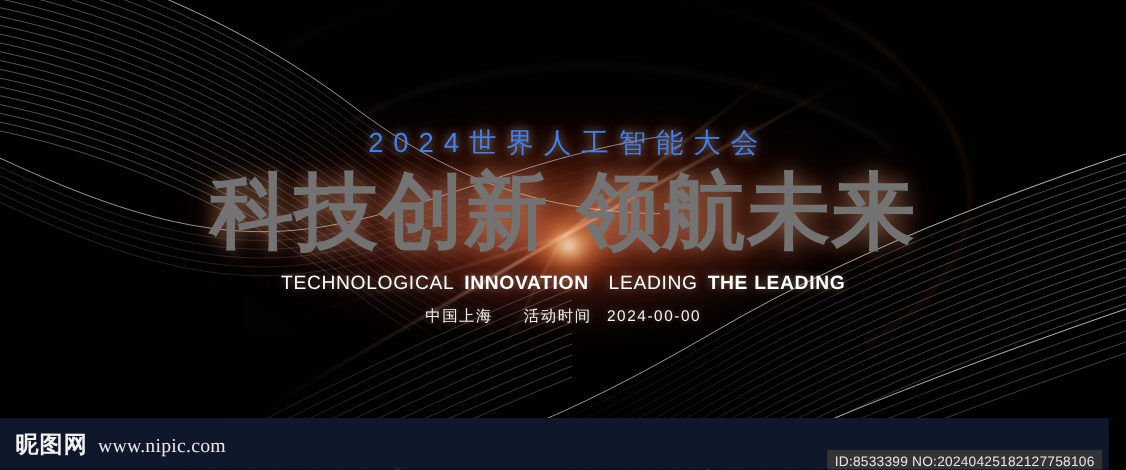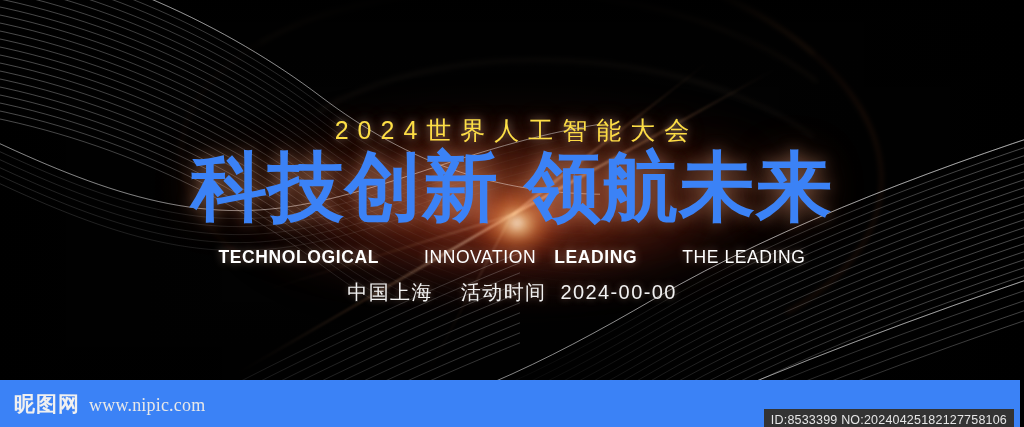--- a/index.html
+++ b/index.html
@@ -143,69 +143,68 @@
   
   .content {
     position: absolute;
     left: 0; right: 0;
     top: 118px;
     text-align: center;
     z-index: 30;
   }
 
   .eyebrow {
-    color: #fde047;
+    color: #3b82f6;
     font-size: 25px;
     letter-spacing: 9px;
     font-weight: 400;
     line-height: 1;
     margin: 0 0 0 9px;
     text-shadow: 0 0 9px rgba(255,225,205,0.55), 0 0 20px rgba(255,150,90,0.35);
     text-align: center;
   }
 
   .headline {
     margin: 12px 0 0 0;
     line-height: 1;
     white-space: nowrap;
     font-weight: 700;
     font-size: 76px;
     letter-spacing: 1px;
-    color: #3b82f6;
+    color: #737373;
     text-shadow: 0 0 16px rgba(255,190,150,0.40), 0 0 42px rgba(255,110,55,0.26);
-    font-family: Liberation Mono, monospace;
   }
   .headline .gap { display: inline-block; width: 26px; }
 
   .sub-en {
     margin: 16px 0 0 0;
     font-size: 17.5px;
     color: #ffffff;
     letter-spacing: 0.6px;
     text-shadow: 0 0 8px rgba(255,210,180,0.45);
   }
-  .sub-en .b { font-weight: 700; }
-  .sub-en .r { font-weight: 400; margin-left: 36px; }
+  .sub-en .b { font-weight: 400; }
+  .sub-en .r { font-weight: 700; }
   .sub-en .sp { display: inline-block; width: 9px; }
 
   .sub-cn {
     margin: 11px 0 0 0;
-    font-size: 20px;
+    font-size: 14px;
     color: #f2f2f2;
     letter-spacing: 1.4px;
     text-shadow: 0 0 7px rgba(255,210,180,0.38);
   }
   .sub-cn .sp { display: inline-block; width: 14px; }
 
   
   .footer {
     position: absolute;
-    left: 0; right: 4px; bottom: 0;
+    left: 0; right: 16px; bottom: 0;
     height: 47px;
-    background: #3b82f6;
+    background: #0f172a;
     z-index: 40;
   }
   .wm-left {
     position: absolute;
     left: 14px;
     top: 50%;
     transform: translateY(-50%);
     display: flex;
     align-items: baseline;
     gap: 9px;

